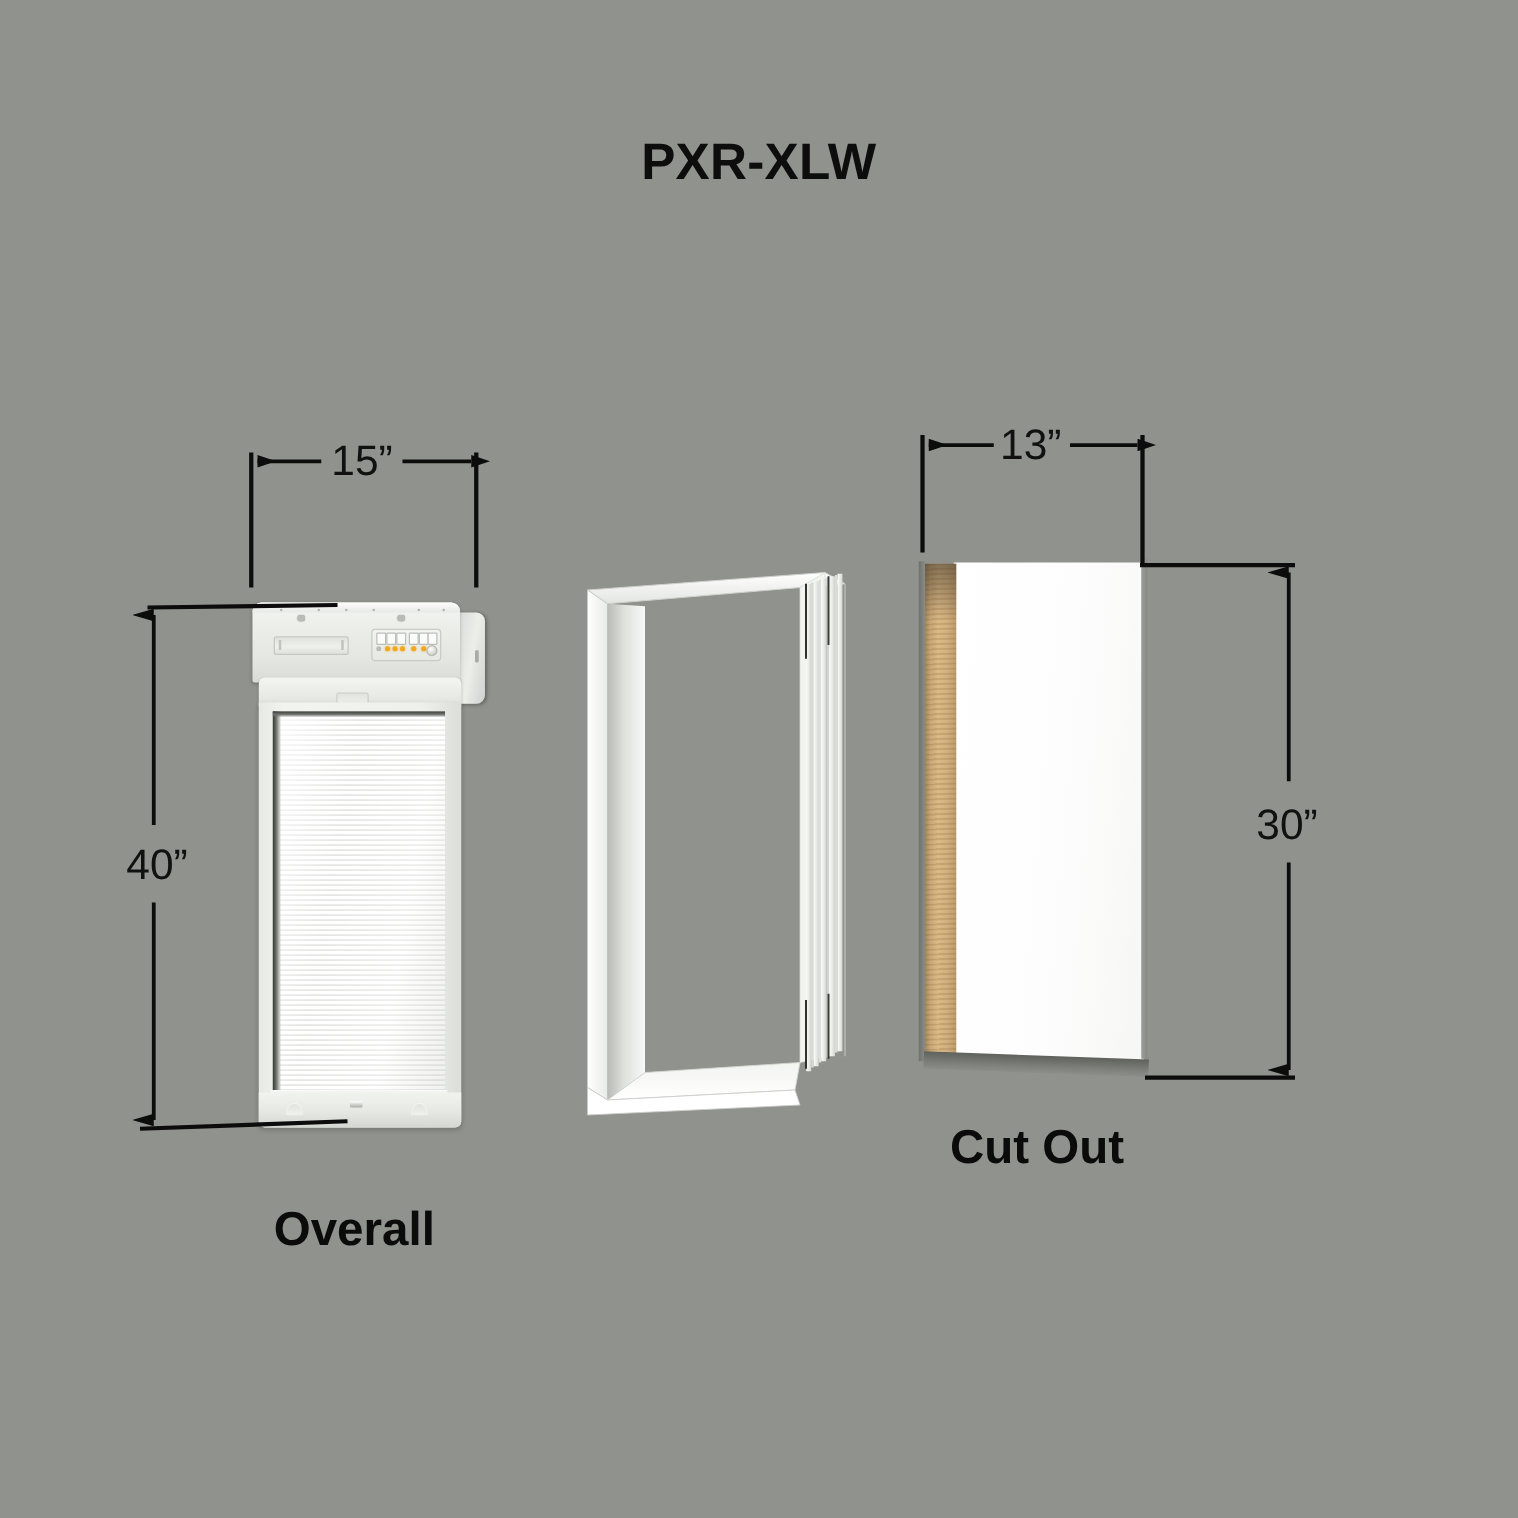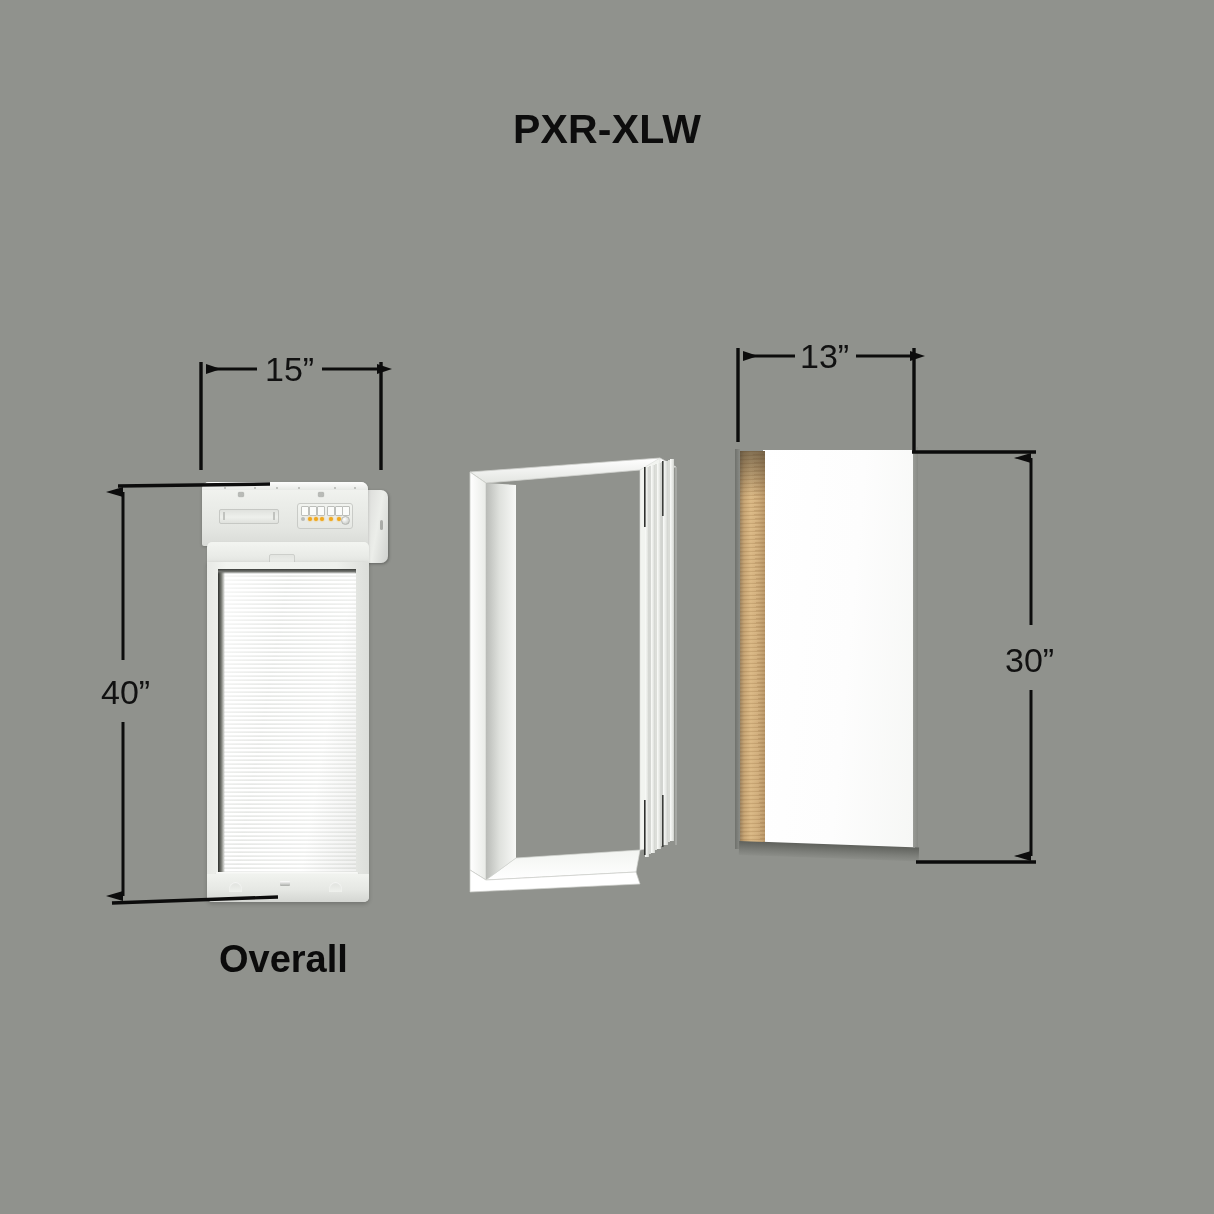--- a/index.html
+++ b/index.html
@@ -41,21 +41,21 @@
   }
 
   
   .caption {
     position: absolute;
     color: #0b0b0b;
     font-weight: bold;
     font-size: 38px;
     white-space: nowrap;
   }
-  .caption-overall { left: 219px; top: 938px; }
+  .caption-overall { left: 219px; top: 963px; }
   .caption-cutout  { left: 760px; top: 897px; }
 
   
   .dim-text {
     position: absolute;
     color: #111;
     font-size: 34px;
     font-weight: normal;
     white-space: nowrap;
   }
@@ -565,14 +565,15 @@
       <line x1="1031" y1="690" x2="1031" y2="856" stroke="#0c0c0c" stroke-width="3" marker-end="url(#arrD)"></line>
     </g>
   </svg>
 
   <div class="dim-text dim-15">15”</div>
   <div class="dim-text dim-33">40”</div>
   <div class="dim-text dim-14">13”</div>
   <div class="dim-text dim-30">30”</div>
 
   <div class="caption caption-overall">Overall</div>
+  <div class="caption caption-cutout">Cut Out</div>
 
 </div>
 
 </body></html>

